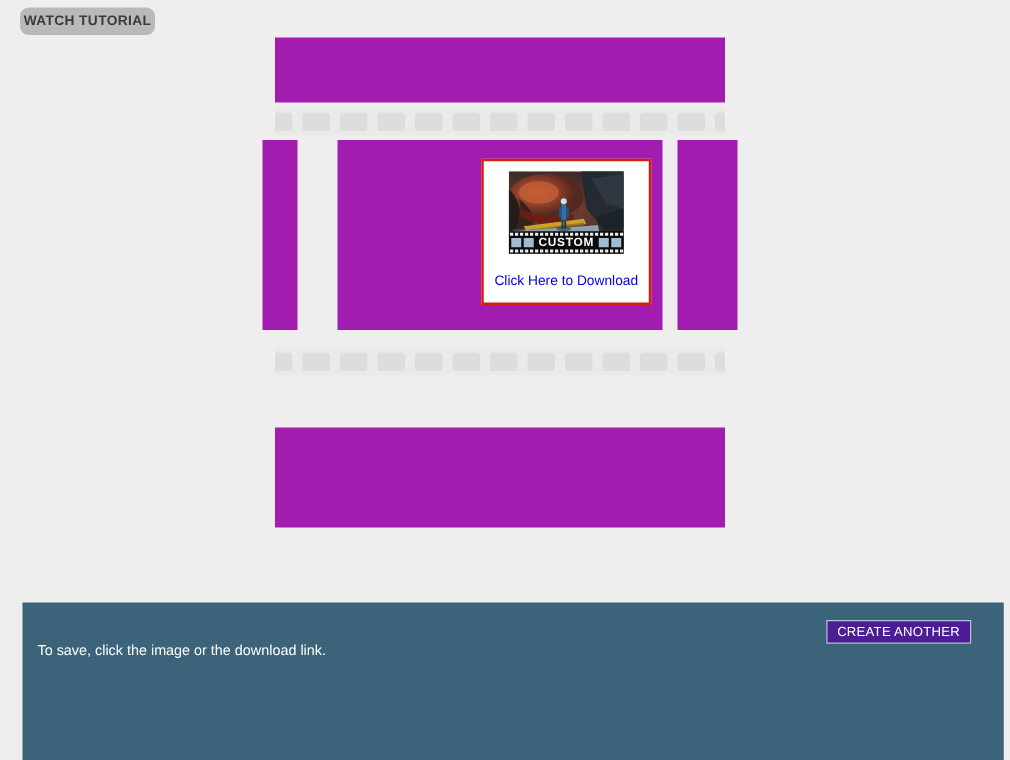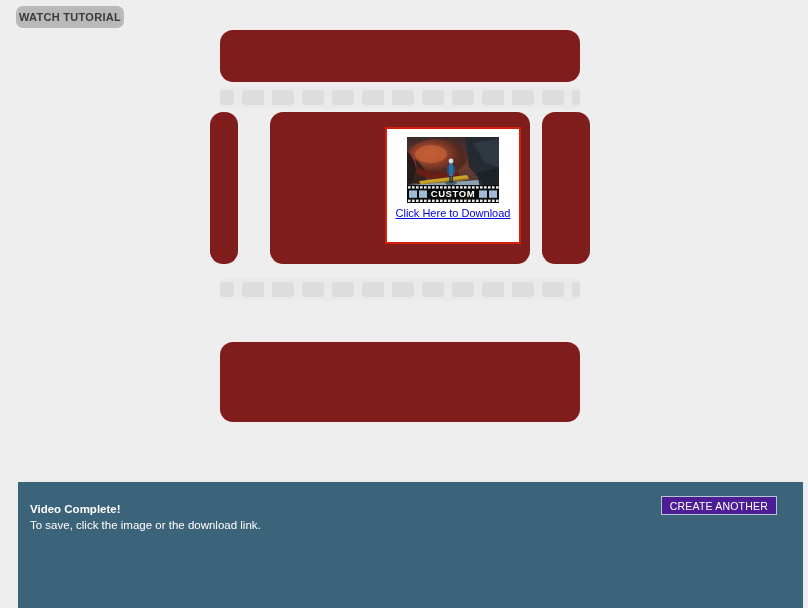--- a/index.html
+++ b/index.html
@@ -42,22 +42,22 @@
   #filmstrip {
     position: absolute;
     left: 220px;
     top: 30px;
     width: 360px;
     height: 362px;
   }
 
   .strip-panel {
     position: absolute;
-    background: #7f1d1d;
-    border-radius: 13px;
+    background: #a21caf;
+    border-radius: 0;
   }
 
   
   #frame-top {
     left: 0;
     top: 0;
     width: 360px;
     height: 52px;
   }
   
@@ -142,24 +142,23 @@
     height: 66px;
     line-height: 0;
   }
   #thumbnail {
     display: block;
     width: 92px;
     height: 66px;
   }
 
   #download-link {
-    margin-top: 4px;
+    margin-top: 16px;
     font-size: 11px;
     color: #0000dd;
-    text-decoration: underline;
     font-family: "Liberation Sans", sans-serif;
     cursor: pointer;
     white-space: nowrap;
   }
 
   
   #status-bar {
     position: absolute;
     left: 18px;
     top: 482px;
@@ -175,21 +174,21 @@
     color: #ffffff;
   }
   #status-title {
     font-size: 11.5px;
     font-weight: bold;
     line-height: 15px;
   }
   #status-subtitle {
     font-size: 11.5px;
     line-height: 15px;
-    margin-top: 1px;
+    margin-top: 12px;
   }
   #create-another {
     position: absolute;
     right: 26px;
     top: 14px;
     height: 17px;
     padding: 0 8px;
     border: 1px solid #b6c6cf;
     background: #4c1d95;
     color: #ffffff;
@@ -367,17 +366,16 @@
       <div class="perf"></div>
       <div class="perf"></div>
       <div class="perf"></div>
     </div>
 
   <div class="strip-panel" id="frame-bottom"></div>
 </div>
 
 <div id="status-bar">
   <div id="status-text">
-    <div id="status-title">Video Complete!</div>
     <div id="status-subtitle">To save, click the image or the download link.</div>
   </div>
   <div id="create-another">CREATE ANOTHER</div>
 </div>
 
 </body></html>

